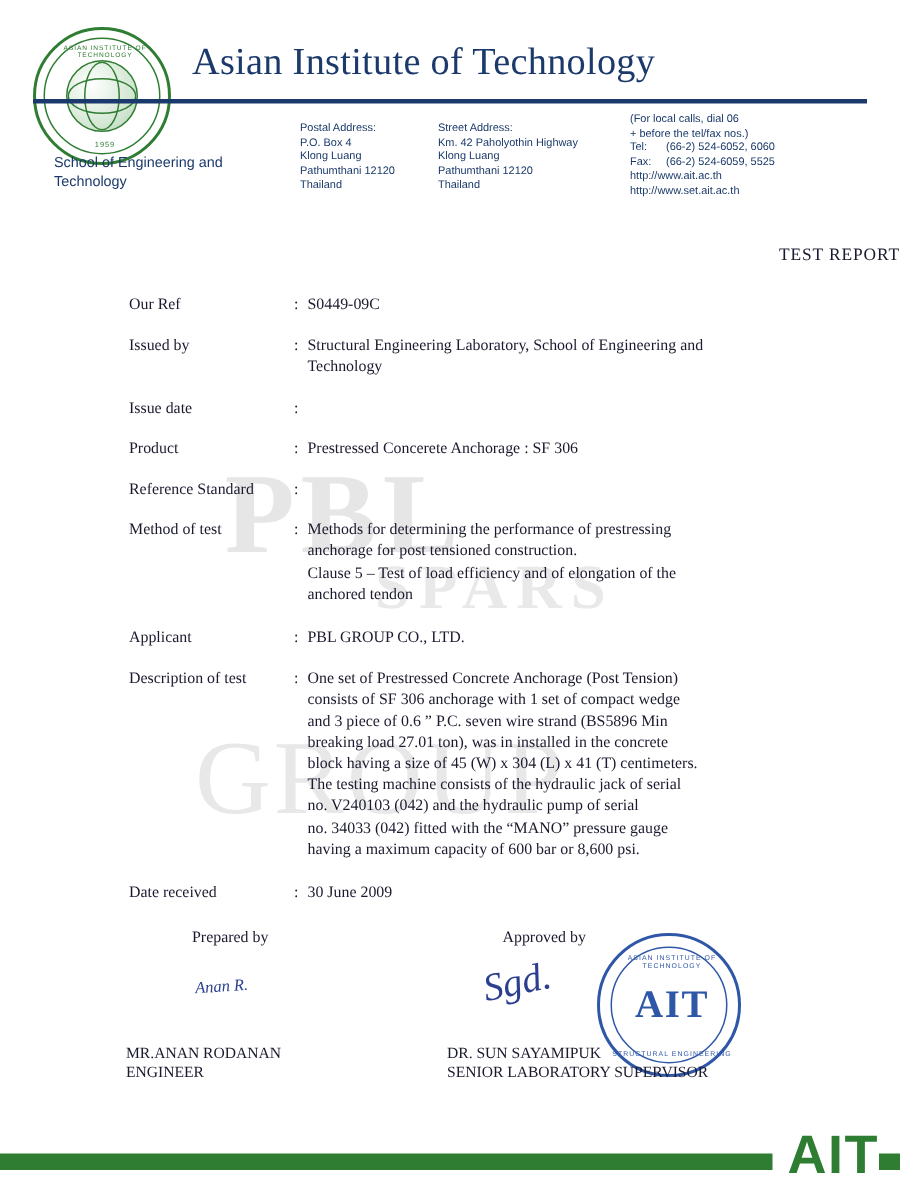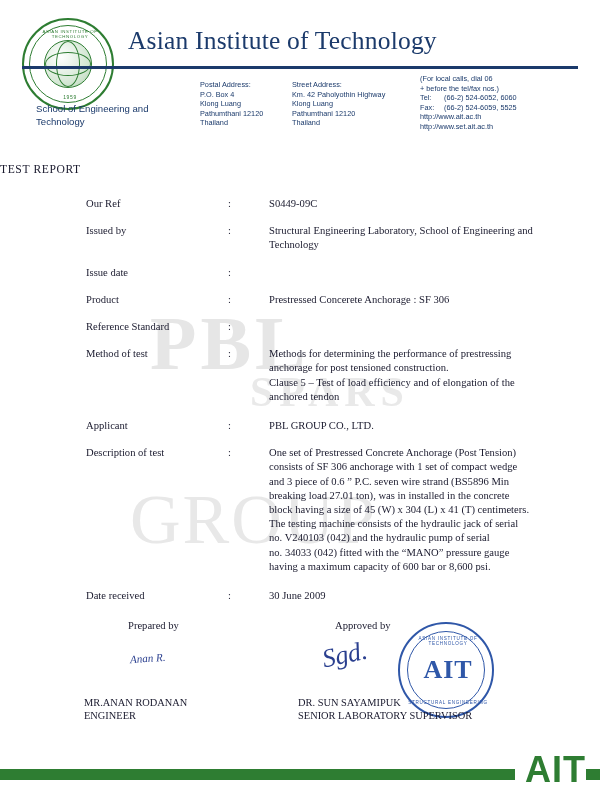--- a/index.html
+++ b/index.html
@@ -150,39 +150,38 @@
   .addr-contact { left: 420px; top: 74px; width: 165px; }
   .addr-contact .row { display: flex; }
   .addr-contact .lbl { width: 24px; flex: 0 0 24px; }
   .addr-title { }
 
   
   .report-title {
     position: absolute;
     left: 0; top: 163px;
     width: 600px;
-    text-align: left;
+    text-align: right;
     font-size: 11.6px;
     letter-spacing: 0.6px;
     color: #1a1a2e;
     z-index: 2;
   }
   .fields {
     position: absolute;
     left: 86px; top: 197px;
     width: 470px;
     z-index: 2;
   }
   .field {
     display: flex;
     align-items: flex-start;
     margin-bottom: 13px;
     font-size: 10.6px;
     line-height: 14.2px;
-    gap: 32px;
   }
   .field .label {
     flex: 0 0 110px;
     width: 110px;
     color: #1a1a2e;
   }
   .field .colon {
     flex: 0 0 9px;
     width: 9px;
   }

